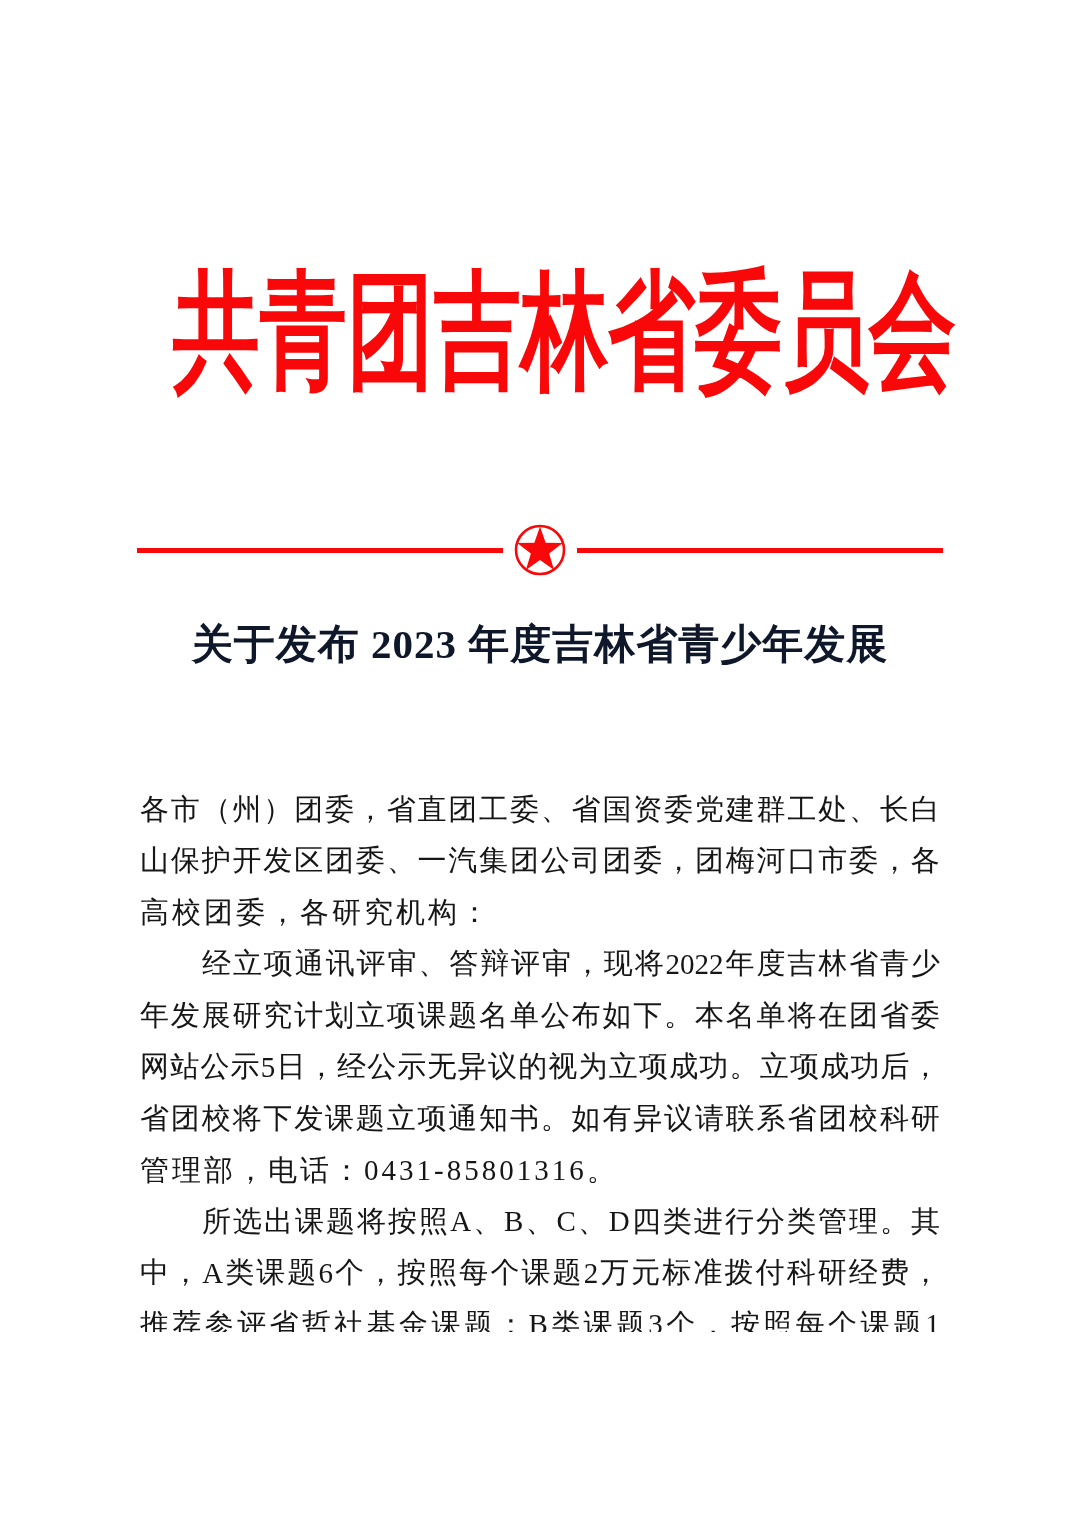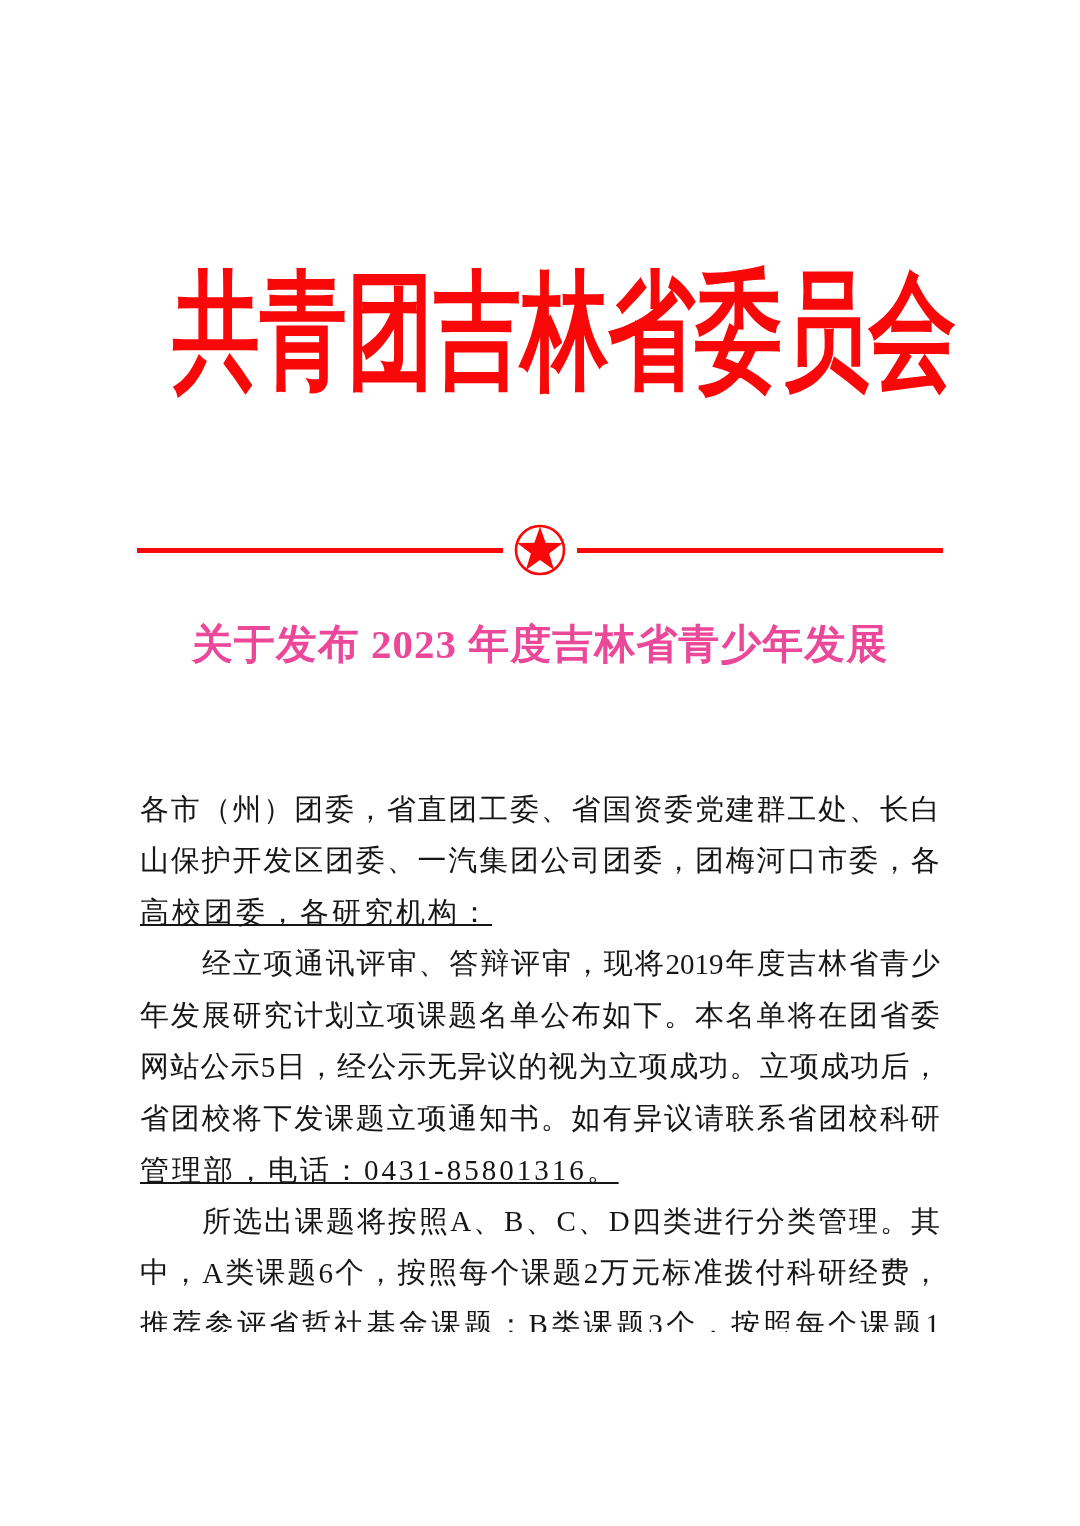--- a/index.html
+++ b/index.html
@@ -32,35 +32,34 @@
   }
   .divider .seg{flex:1 1 auto;height:5px;background:var(--red);}
   .star-wrap{flex:0 0 auto;width:52px;height:52px;margin:0 11px;}
 
   
   .notice-title{
     position:absolute;top:618px;left:0;width:1080px;
     text-align:center;
     font-weight:bold;
     font-size:41px;line-height:52px;
-    color:#ec4899;
+    color:#0f172a;
     letter-spacing:1px;
   }
 
   
   .doc-body{
     position:absolute;top:784px;left:140px;width:800px;
     font-size:29px;color:var(--ink);
   }
   .bline{height:51.5px;}
   .bline.plain{
     line-height:51.5px;
     letter-spacing:3px;
     white-space:nowrap;
-    text-decoration:underline;
   }
   .bline.jline{
     display:flex;
     justify-content:space-between;
     align-items:center;
   }
   .bline.indent{padding-left:62px;}
   .bline.jline span{white-space:nowrap;}
 
   
@@ -166,21 +165,21 @@
           <span>评</span>
           <span>审</span>
           <span>、</span>
           <span>答</span>
           <span>辩</span>
           <span>评</span>
           <span>审</span>
           <span>，</span>
           <span>现</span>
           <span>将</span>
-          <span>2019</span>
+          <span>2022</span>
           <span>年</span>
           <span>度</span>
           <span>吉</span>
           <span>林</span>
           <span>省</span>
           <span>青</span>
           <span>少</span>
         </div>
       <div class="bline jline">
           <span>年</span>

